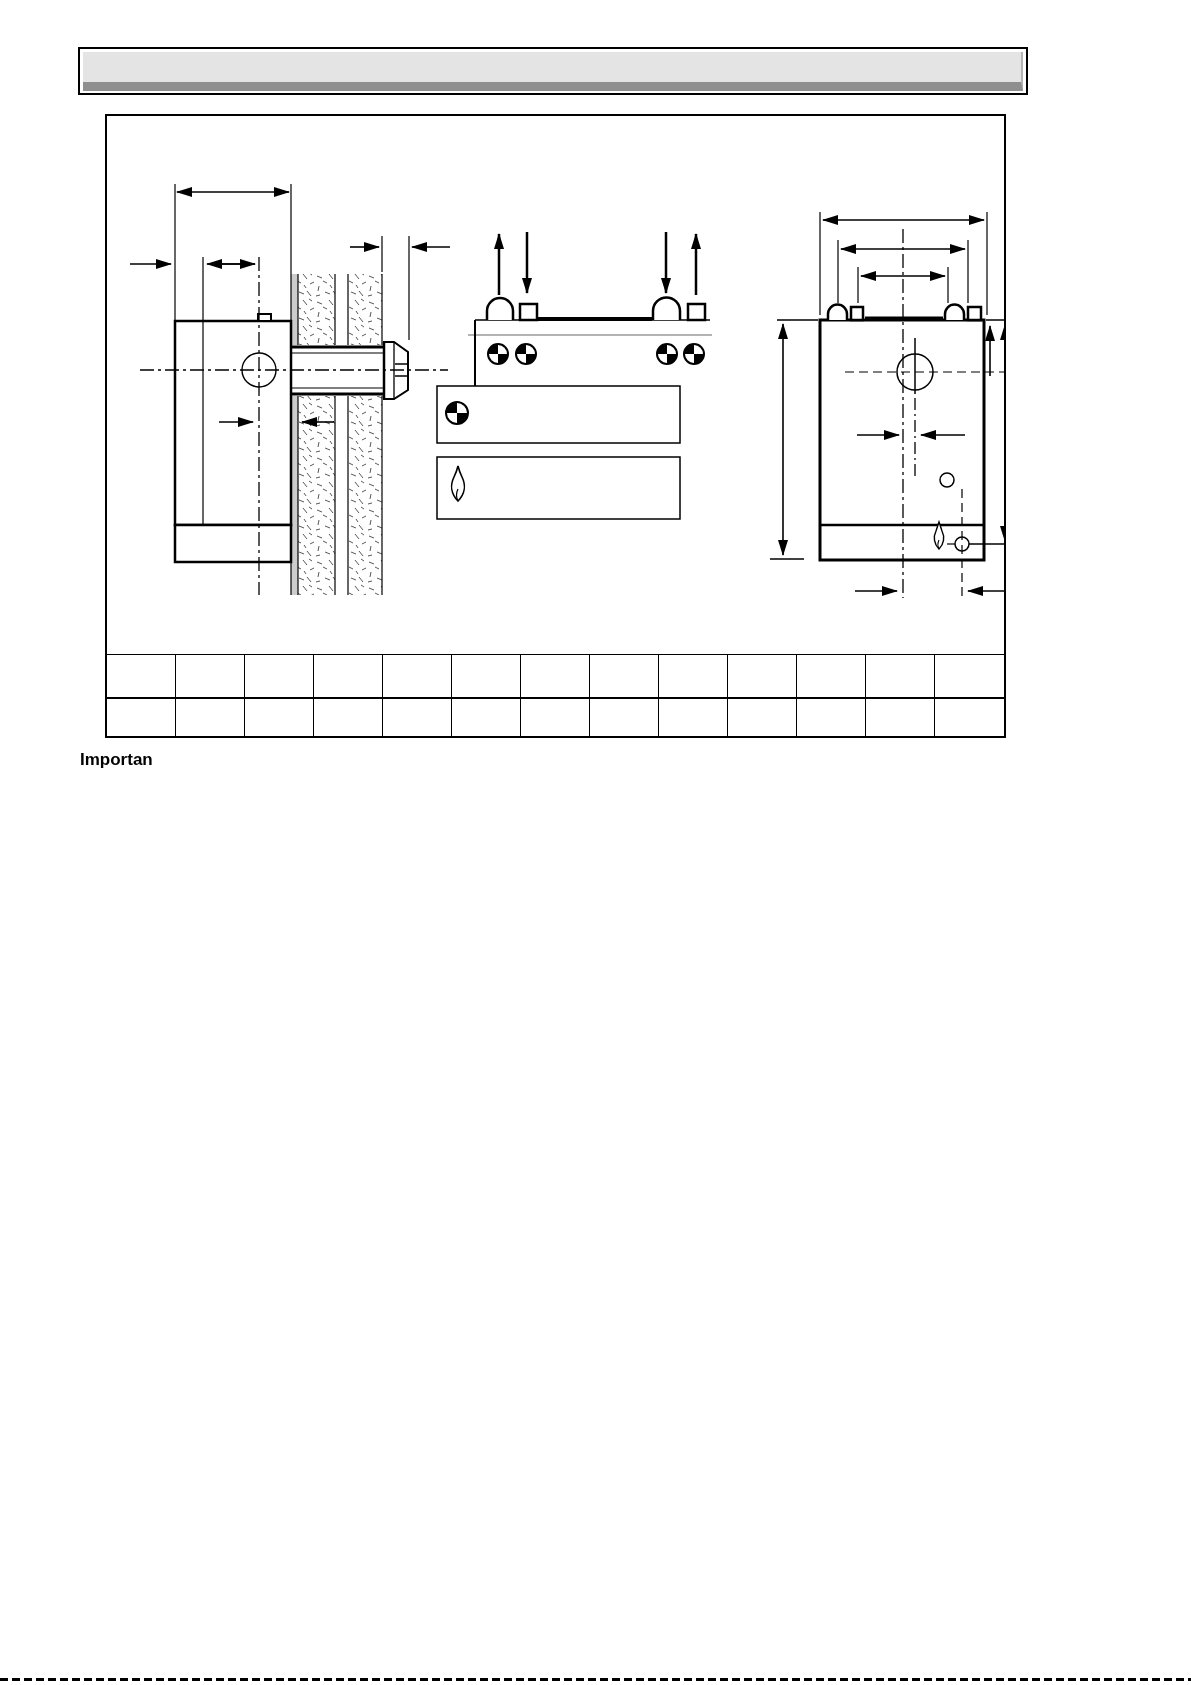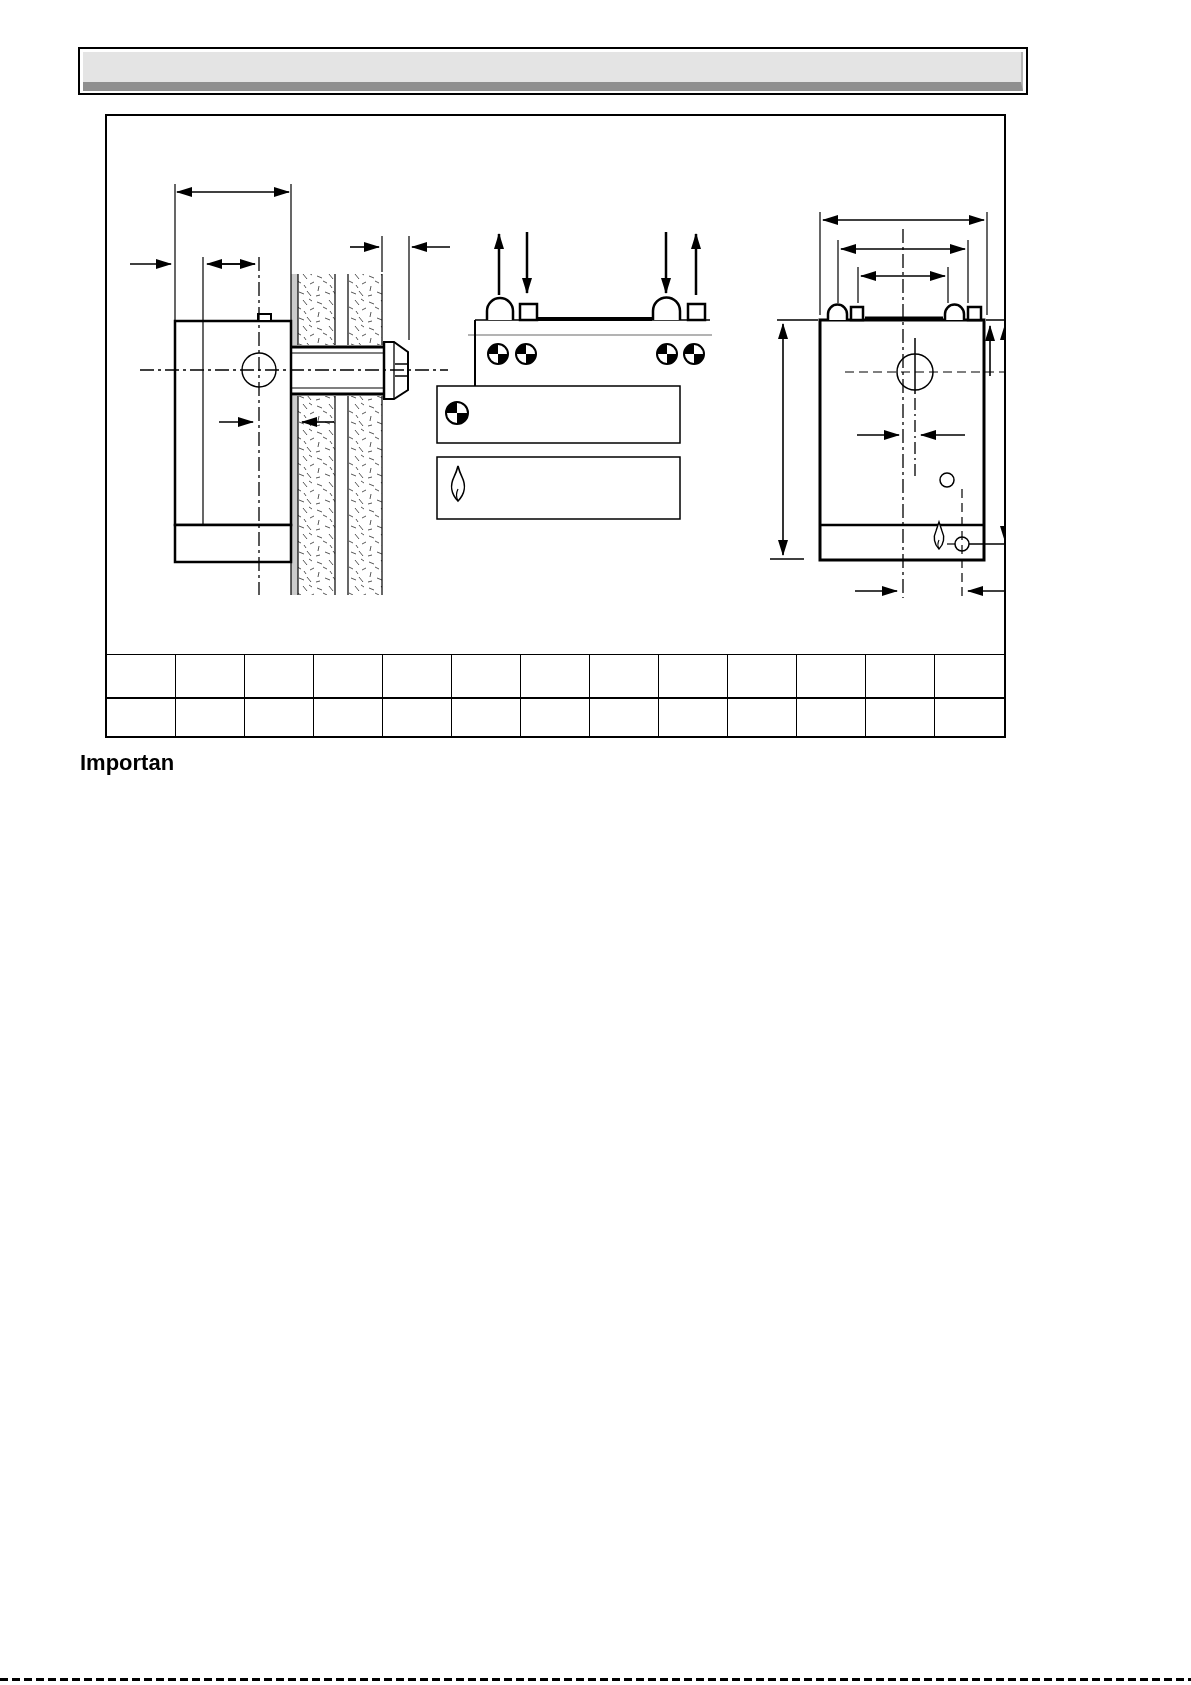--- a/index.html
+++ b/index.html
@@ -21,21 +21,21 @@
 
   
   .dim-table{position:absolute;left:0;bottom:0;width:100%;height:82px;
           display:grid;grid-template-columns:repeat(13,1fr);grid-template-rows:42px 1fr;
           border-top:1.5px solid #000;box-sizing:border-box;background:#fff;}
   .dim-table .cell{border-right:1.5px solid #000;box-sizing:border-box;
           font-size:12px;display:flex;align-items:center;justify-content:center;}
   .dim-table .cell:nth-child(13n){border-right:none;}
   .dim-table .cell.r2{border-top:2.5px solid #000;}
 
-  .heading{position:absolute;left:80px;top:750px;font-size:22px;font-weight:bold;color:#000;}
+  .heading{position:absolute;left:80px;top:750px;font-size:17px;font-weight:bold;color:#000;}
 
   .cut-line{position:absolute;left:0;top:1678px;width:100%;height:3px;
           background:repeating-linear-gradient(90deg,#000 0 8px,transparent 8px 12px);}
 
   svg line, svg path, svg rect, svg circle{vector-effect:none;}
 </style>
 </head>
 <body>
 
 <div id="page">

